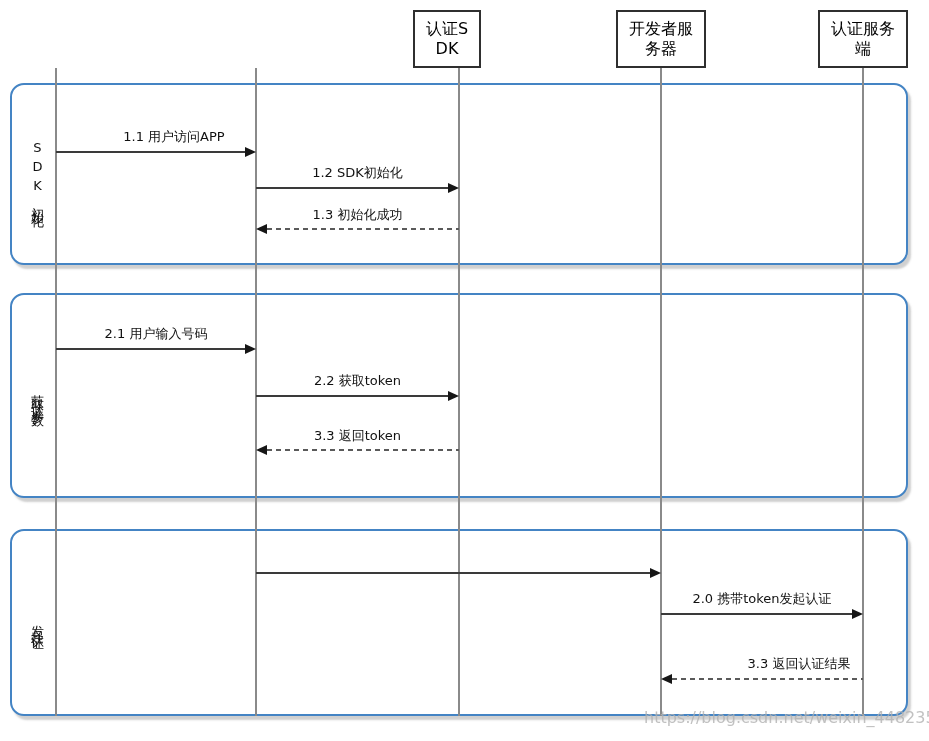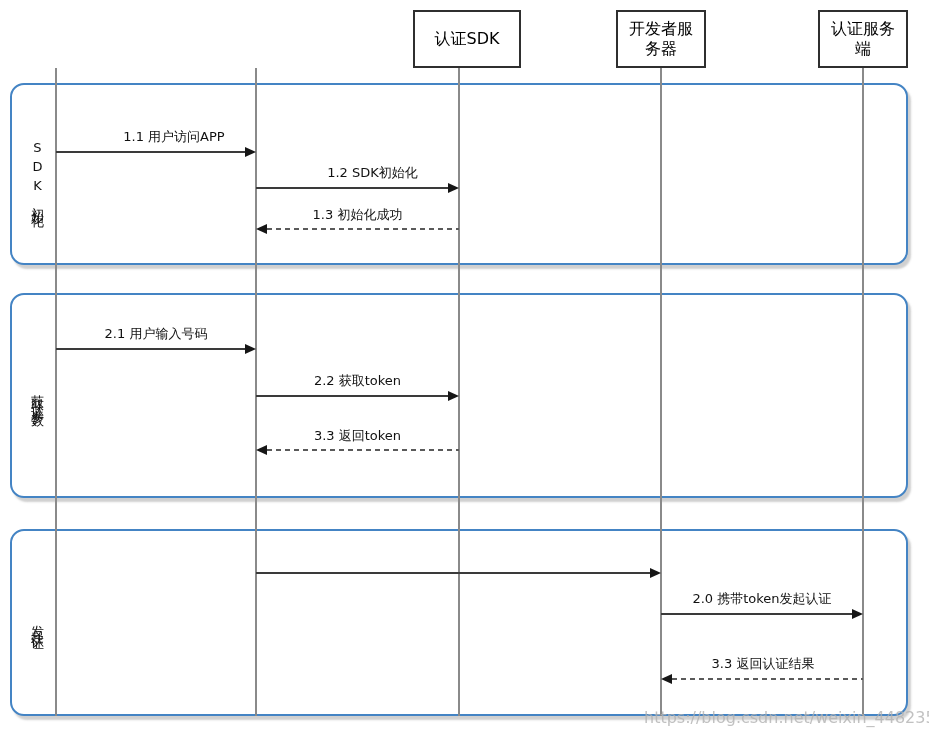--- a/index.html
+++ b/index.html
@@ -58,35 +58,35 @@
       <span class="group-label">发起认证</span>
     </div>
   </div>
 
   <div class="lifeline" style="left:55px;"></div>
   <div class="lifeline" style="left:255px;"></div>
   <div class="lifeline" style="left:458px;"></div>
   <div class="lifeline" style="left:660px;"></div>
   <div class="lifeline" style="left:862px;"></div>
 
-  <div class="actor" style="left:413px;width:108px;">
+  <div class="actor" style="left:413px;width:68px;">
     <span>认证SDK</span>
   </div>
   <div class="actor" style="left:818px;width:90px;">
     <span>认证服务端</span>
   </div>
   <div class="actor" style="left:616px;width:90px;">
     <span>开发者服务器</span>
   </div>
 
   <div class="msg-label" style="left:56px;width:236px;top:128px;">1.1 用户访问APP</div>
   <div class="msg-line" style="left:56px;width:189px;top:151px;"></div>
   <div class="arrow right" style="left:245px;top:147px;"></div>
 
-  <div class="msg-label" style="left:256px;width:203px;top:164px;padding-left:15px;">1.2 SDK初始化</div>
+  <div class="msg-label" style="left:256px;width:203px;top:164px;">1.2 SDK初始化</div>
   <div class="msg-line" style="left:256px;width:192px;top:187px;"></div>
   <div class="arrow right" style="left:448px;top:183px;"></div>
 
   <div class="msg-label" style="left:256px;width:203px;top:206px;">1.3 初始化成功</div>
   <div class="msg-line dashed" style="left:267px;width:192px;top:228px;"></div>
   <div class="arrow left" style="left:256px;top:224px;"></div>
 
   <div class="msg-label" style="left:56px;width:200px;top:325px;">2.1 用户输入号码</div>
   <div class="msg-line" style="left:56px;width:189px;top:348px;"></div>
   <div class="arrow right" style="left:245px;top:344px;"></div>
@@ -99,19 +99,19 @@
   <div class="msg-line dashed" style="left:267px;width:192px;top:449px;"></div>
   <div class="arrow left" style="left:256px;top:445px;"></div>
 
   <div class="msg-line" style="left:256px;width:394px;top:572px;"></div>
   <div class="arrow right" style="left:650px;top:568px;"></div>
 
   <div class="msg-label" style="left:661px;width:202px;top:590px;">2.0 携带token发起认证</div>
   <div class="msg-line" style="left:661px;width:191px;top:613px;"></div>
   <div class="arrow right" style="left:852px;top:609px;"></div>
 
-  <div class="msg-label" style="left:661px;width:204px;top:655px;">3.3 返回认证结果</div>
+  <div class="msg-label" style="left:661px;width:204px;top:655px;padding-left:36px;">3.3 返回认证结果</div>
   <div class="msg-line dashed" style="left:672px;width:191px;top:678px;"></div>
   <div class="arrow left" style="left:661px;top:674px;"></div>
 
   <div class="watermark">https://blog.csdn.net/weixin_44823527</div>
 
 </div>
 
 </body></html>

